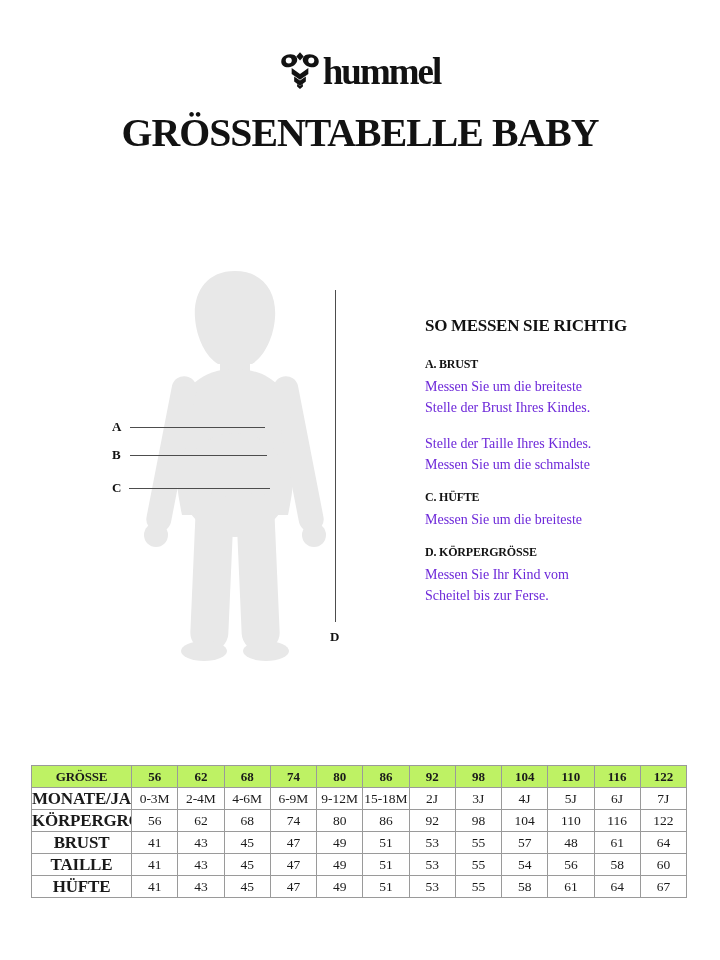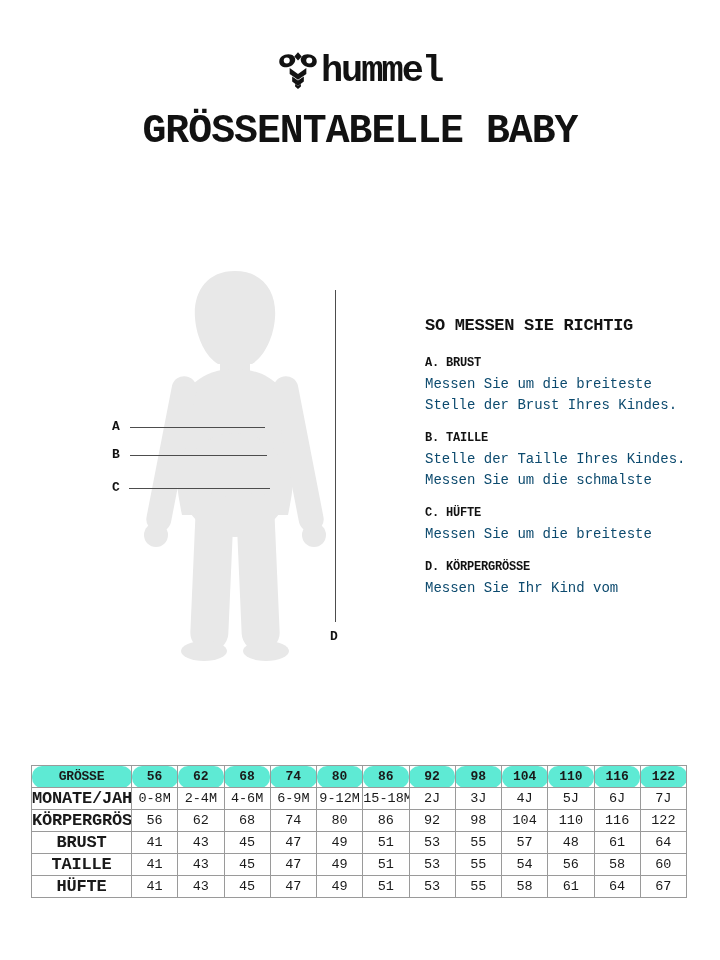--- a/index.html
+++ b/index.html
@@ -3,21 +3,21 @@
 <meta charset="utf-8">
 <style>
   * { margin: 0; padding: 0; box-sizing: border-box; }
   html, body { background: #ffffff; }
   .page {
     position: relative;
     width: 720px;
     height: 960px;
     background: #ffffff;
     overflow: hidden;
-    font-family: Liberation Mono, monospace;
+    font-family: Liberation Serif, serif;
     color: #1a1a1a;
   }
 
   
   .logo {
     position: absolute;
     top: 52px;
     left: 0;
     width: 720px;
     display: flex;
@@ -85,21 +85,21 @@
   .section h3 {
     font-size: 12px;
     font-weight: 800;
     letter-spacing: -0.2px;
     color: #121212;
     margin-bottom: 4px;
   }
   .section p {
     font-size: 14px;
     line-height: 21px;
-    color: #0c4a6e;
+    color: #6d28d9;
   }
 
   
   .size-table {
     position: absolute;
     left: 31px;
     top: 765px;
     width: 656px;
     border-collapse: collapse;
     table-layout: fixed;
@@ -109,24 +109,23 @@
     height: 22px;
     text-align: center;
     vertical-align: middle;
     font-size: 13.5px;
     color: #1a1a1a;
     padding: 0;
     white-space: nowrap;
     overflow: hidden;
   }
   .size-table tr.header-row td {
-    background: #5eead4;
+    background: #bef264;
     font-weight: 800;
     font-size: 13px;
-    border-radius: 10px;
   }
   .size-table td.label-cell {
     font-weight: 800;
     font-size: 17px;
     letter-spacing: -0.2px;
   }
 </style>
 </head>
 <body>
 
@@ -196,33 +195,33 @@
   <div class="instructions">
     <h2>SO MESSEN SIE RICHTIG</h2>
 
     <div class="section">
       <h3>A. BRUST</h3>
       <p>Messen Sie um die breiteste</p>
       <p>Stelle der Brust Ihres Kindes.</p>
     </div>
 
     <div class="section">
-      <h3>B. TAILLE</h3>
       <p>Stelle der Taille Ihres Kindes.</p>
       <p>Messen Sie um die schmalste</p>
     </div>
 
     <div class="section">
       <h3>C. HÜFTE</h3>
       <p>Messen Sie um die breiteste</p>
     </div>
 
     <div class="section">
       <h3>D. KÖRPERGRÖSSE</h3>
       <p>Messen Sie Ihr Kind vom</p>
+      <p>Scheitel bis zur Ferse.</p>
     </div>
   </div>
 
   <table class="size-table">
     <colgroup>
       <col style="width:100px;">
       <col span="12">
     </colgroup>
     <tbody>
         <tr class="header-row">
@@ -235,21 +234,21 @@
           <td>86</td>
           <td>92</td>
           <td>98</td>
           <td>104</td>
           <td>110</td>
           <td>116</td>
           <td>122</td>
         </tr>
         <tr>
           <td class="label-cell">MONATE/JAHRE</td>
-          <td>0-8M</td>
+          <td>0-3M</td>
           <td>2-4M</td>
           <td>4-6M</td>
           <td>6-9M</td>
           <td>9-12M</td>
           <td>15-18M</td>
           <td>2J</td>
           <td>3J</td>
           <td>4J</td>
           <td>5J</td>
           <td>6J</td>

